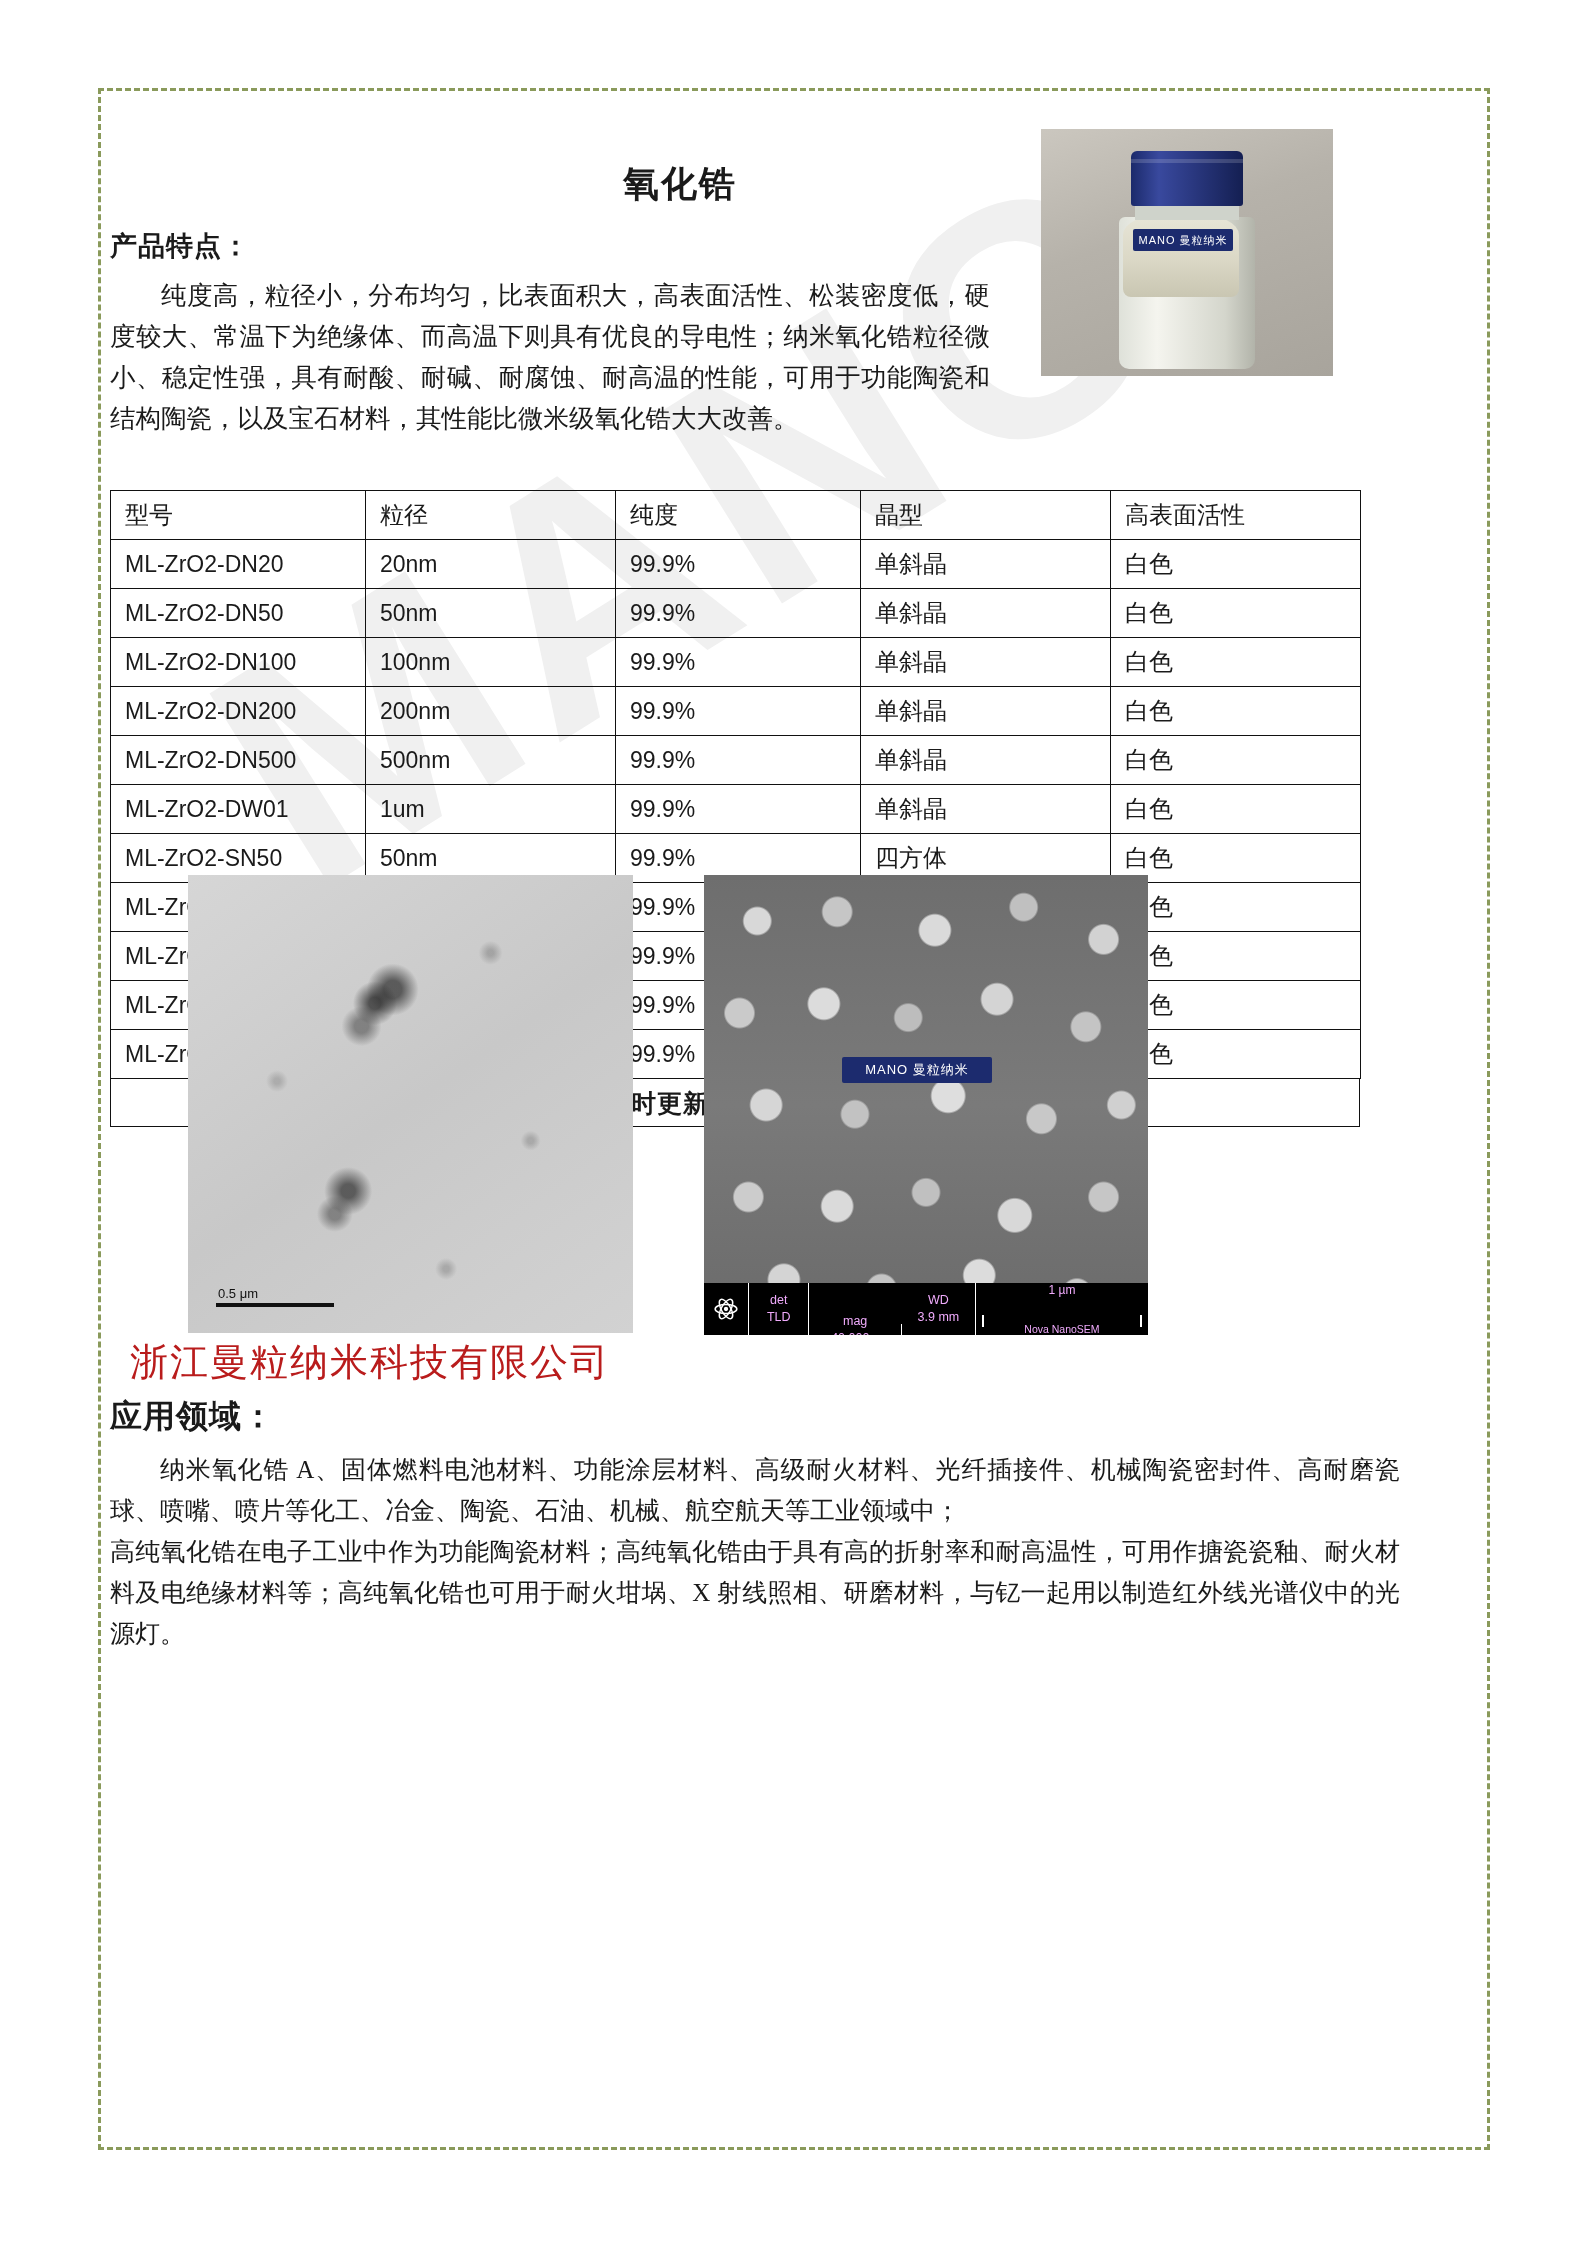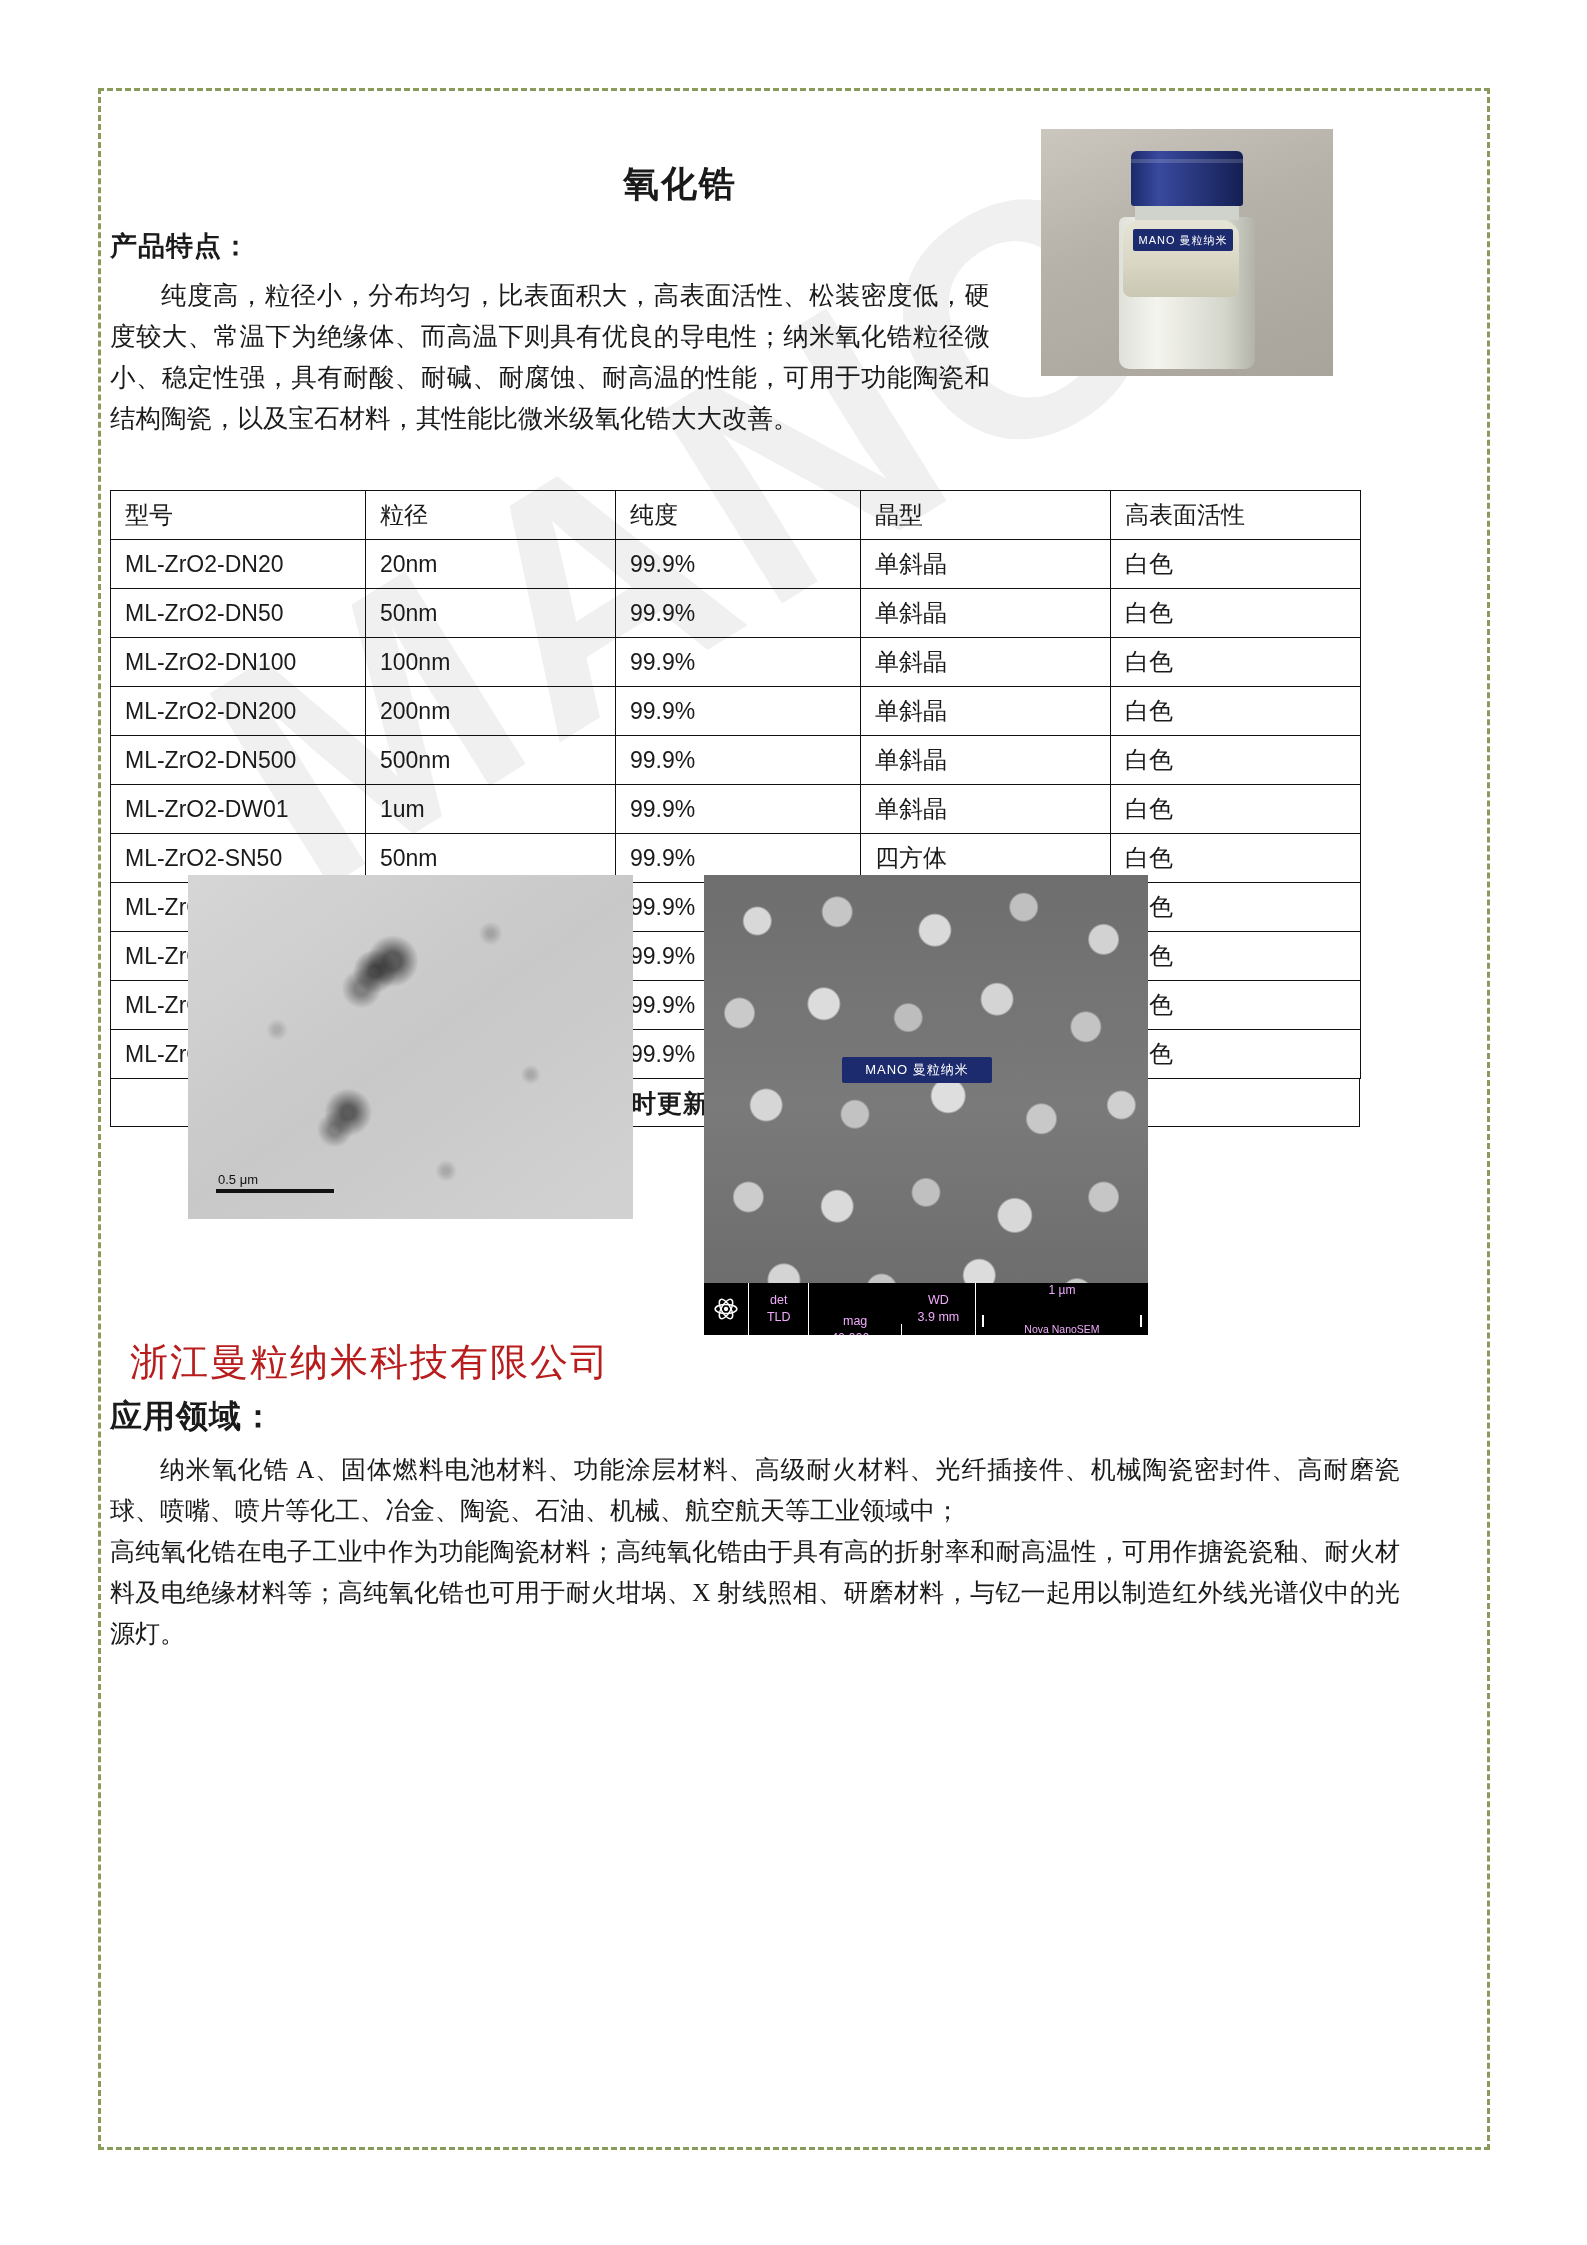--- a/index.html
+++ b/index.html
@@ -254,21 +254,21 @@
     left: 0px;
     top: 775px;
     width: 1250px;
     height: 480px;
   }
   #tem-image {
     position: absolute;
     left: 78px;
     top: 0px;
     width: 445px;
-    height: 344px;
+    height: 458px;
     background: #86efac;
     overflow: hidden;
   }
   .tem-noise {
     position: absolute;
     inset: 0;
     background:
       radial-gradient(circle at 42% 28%, rgba(40,40,40,.75) 0 6px, rgba(40,40,40,0) 22px),
       radial-gradient(circle at 46% 25%, rgba(30,30,30,.65) 0 9px, rgba(30,30,30,0) 26px),
       radial-gradient(circle at 39% 33%, rgba(55,55,55,.5) 0 7px, rgba(55,55,55,0) 20px),

